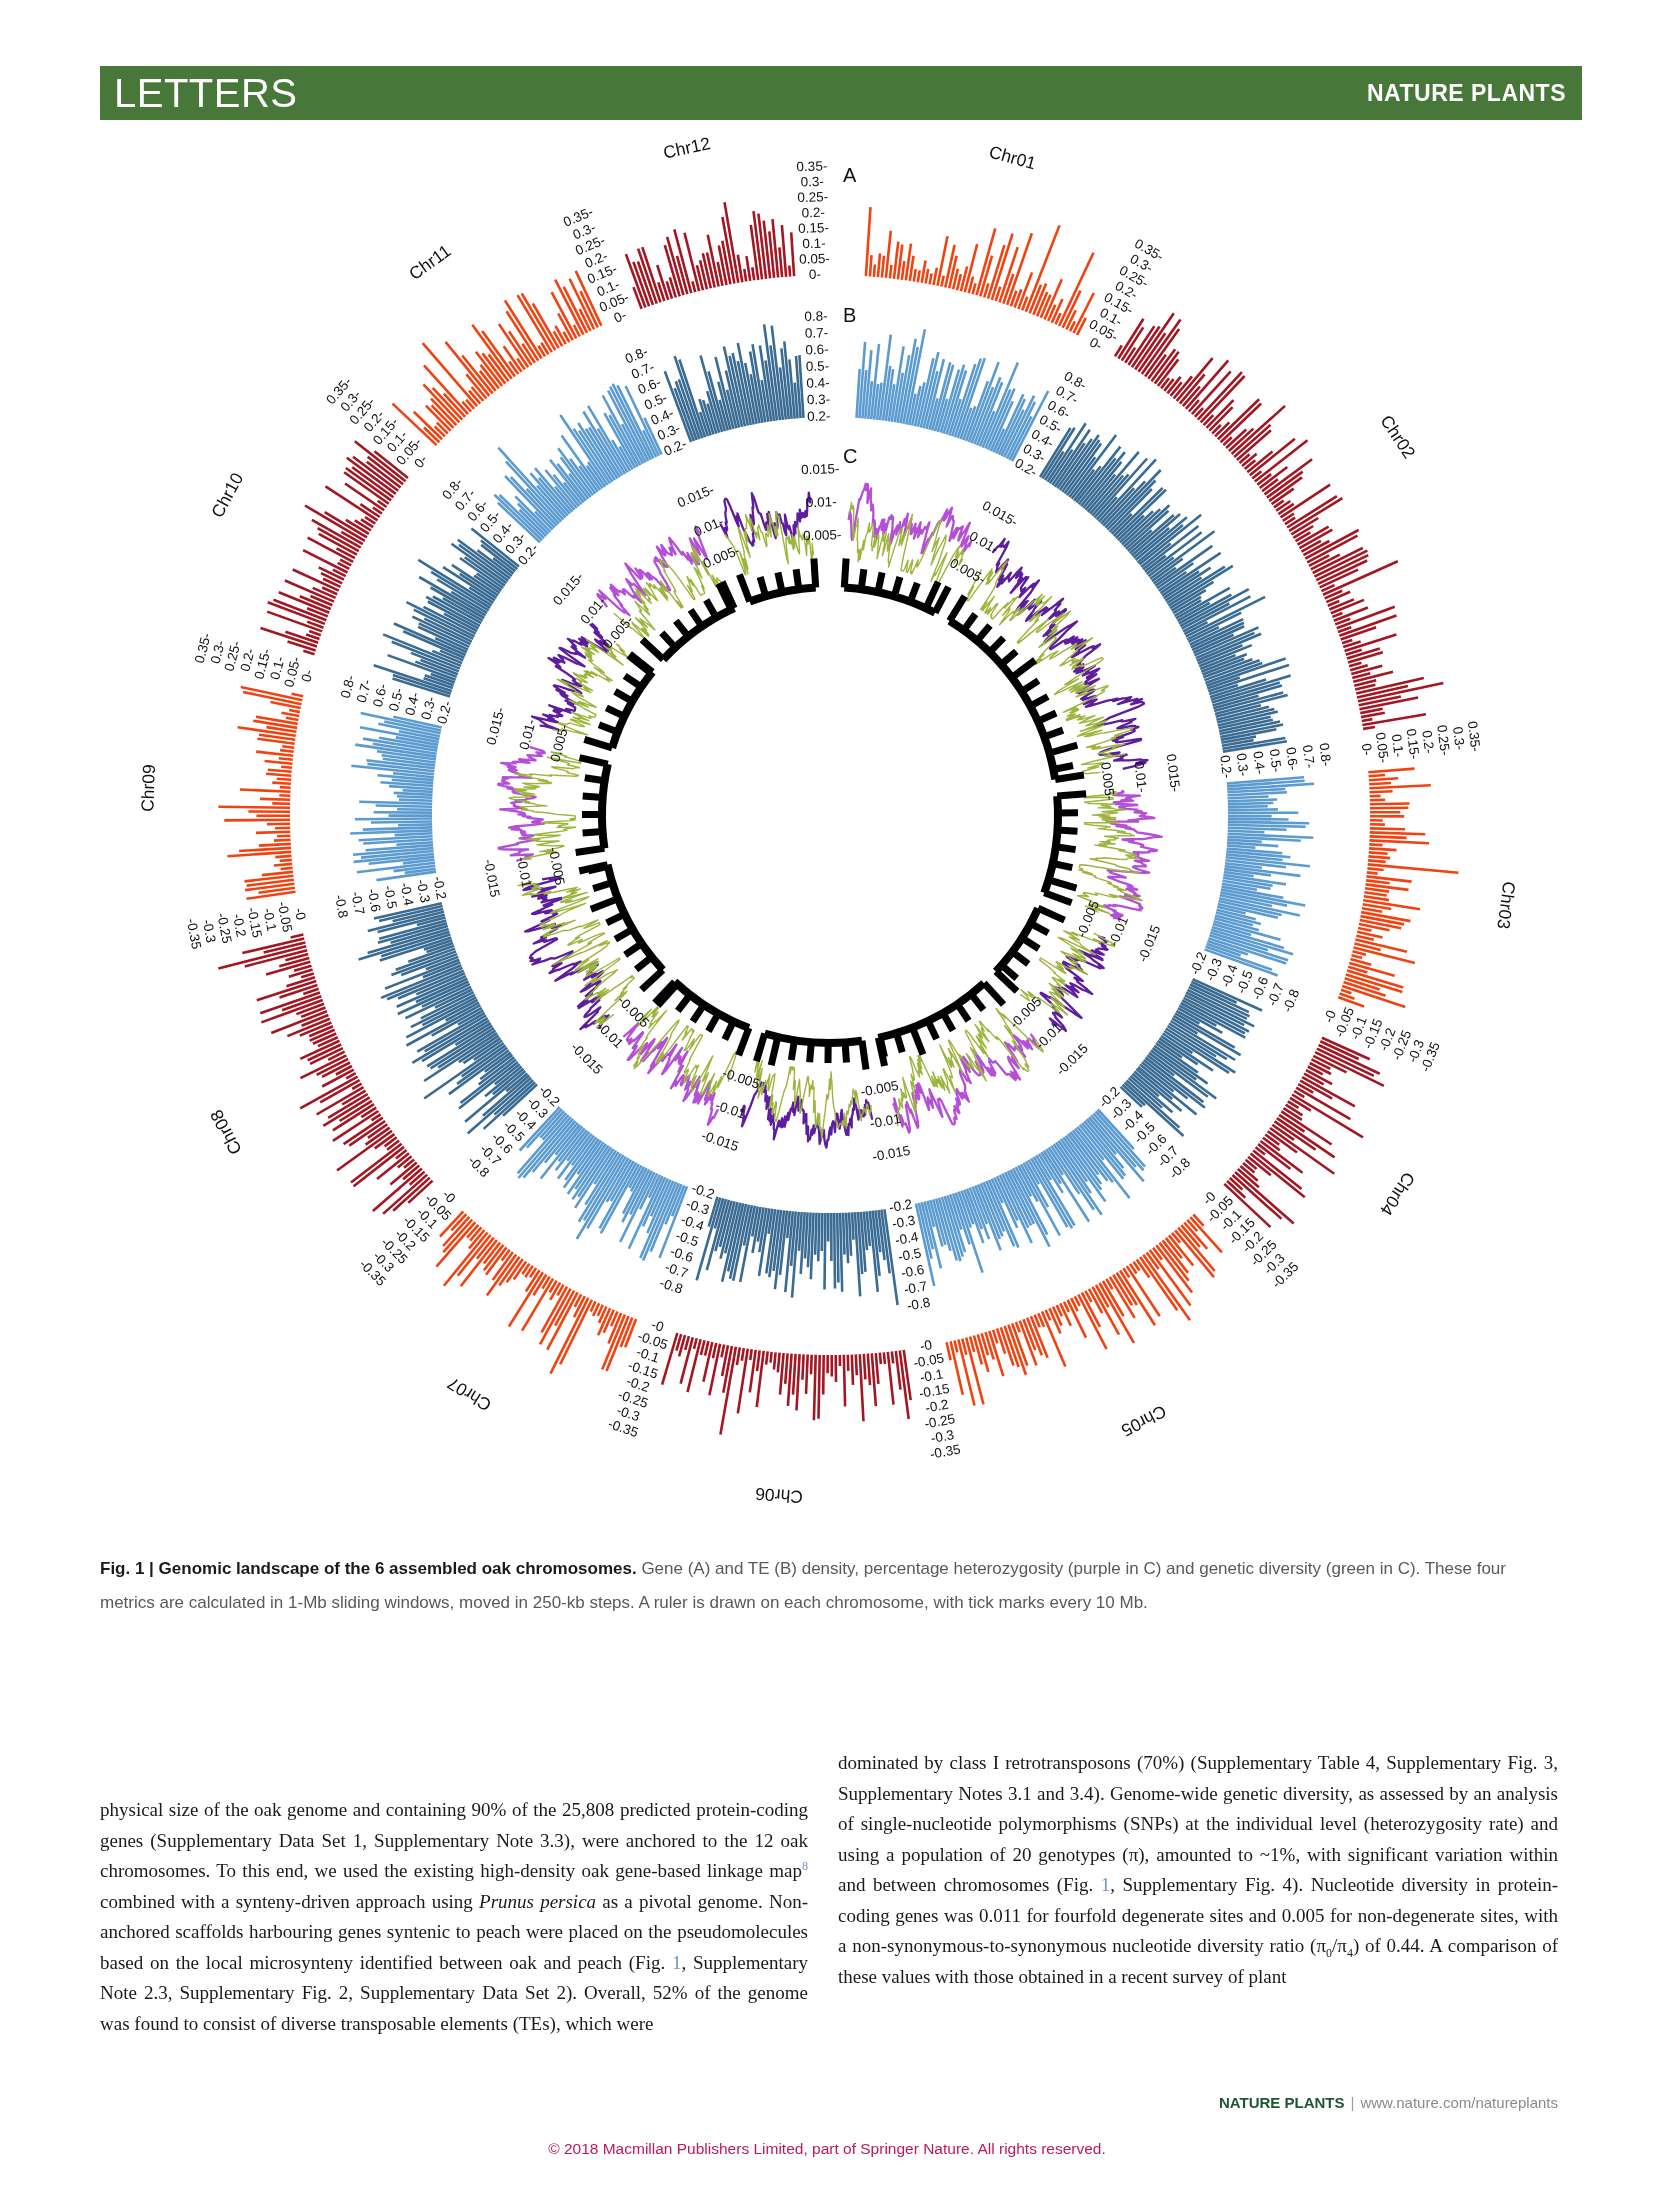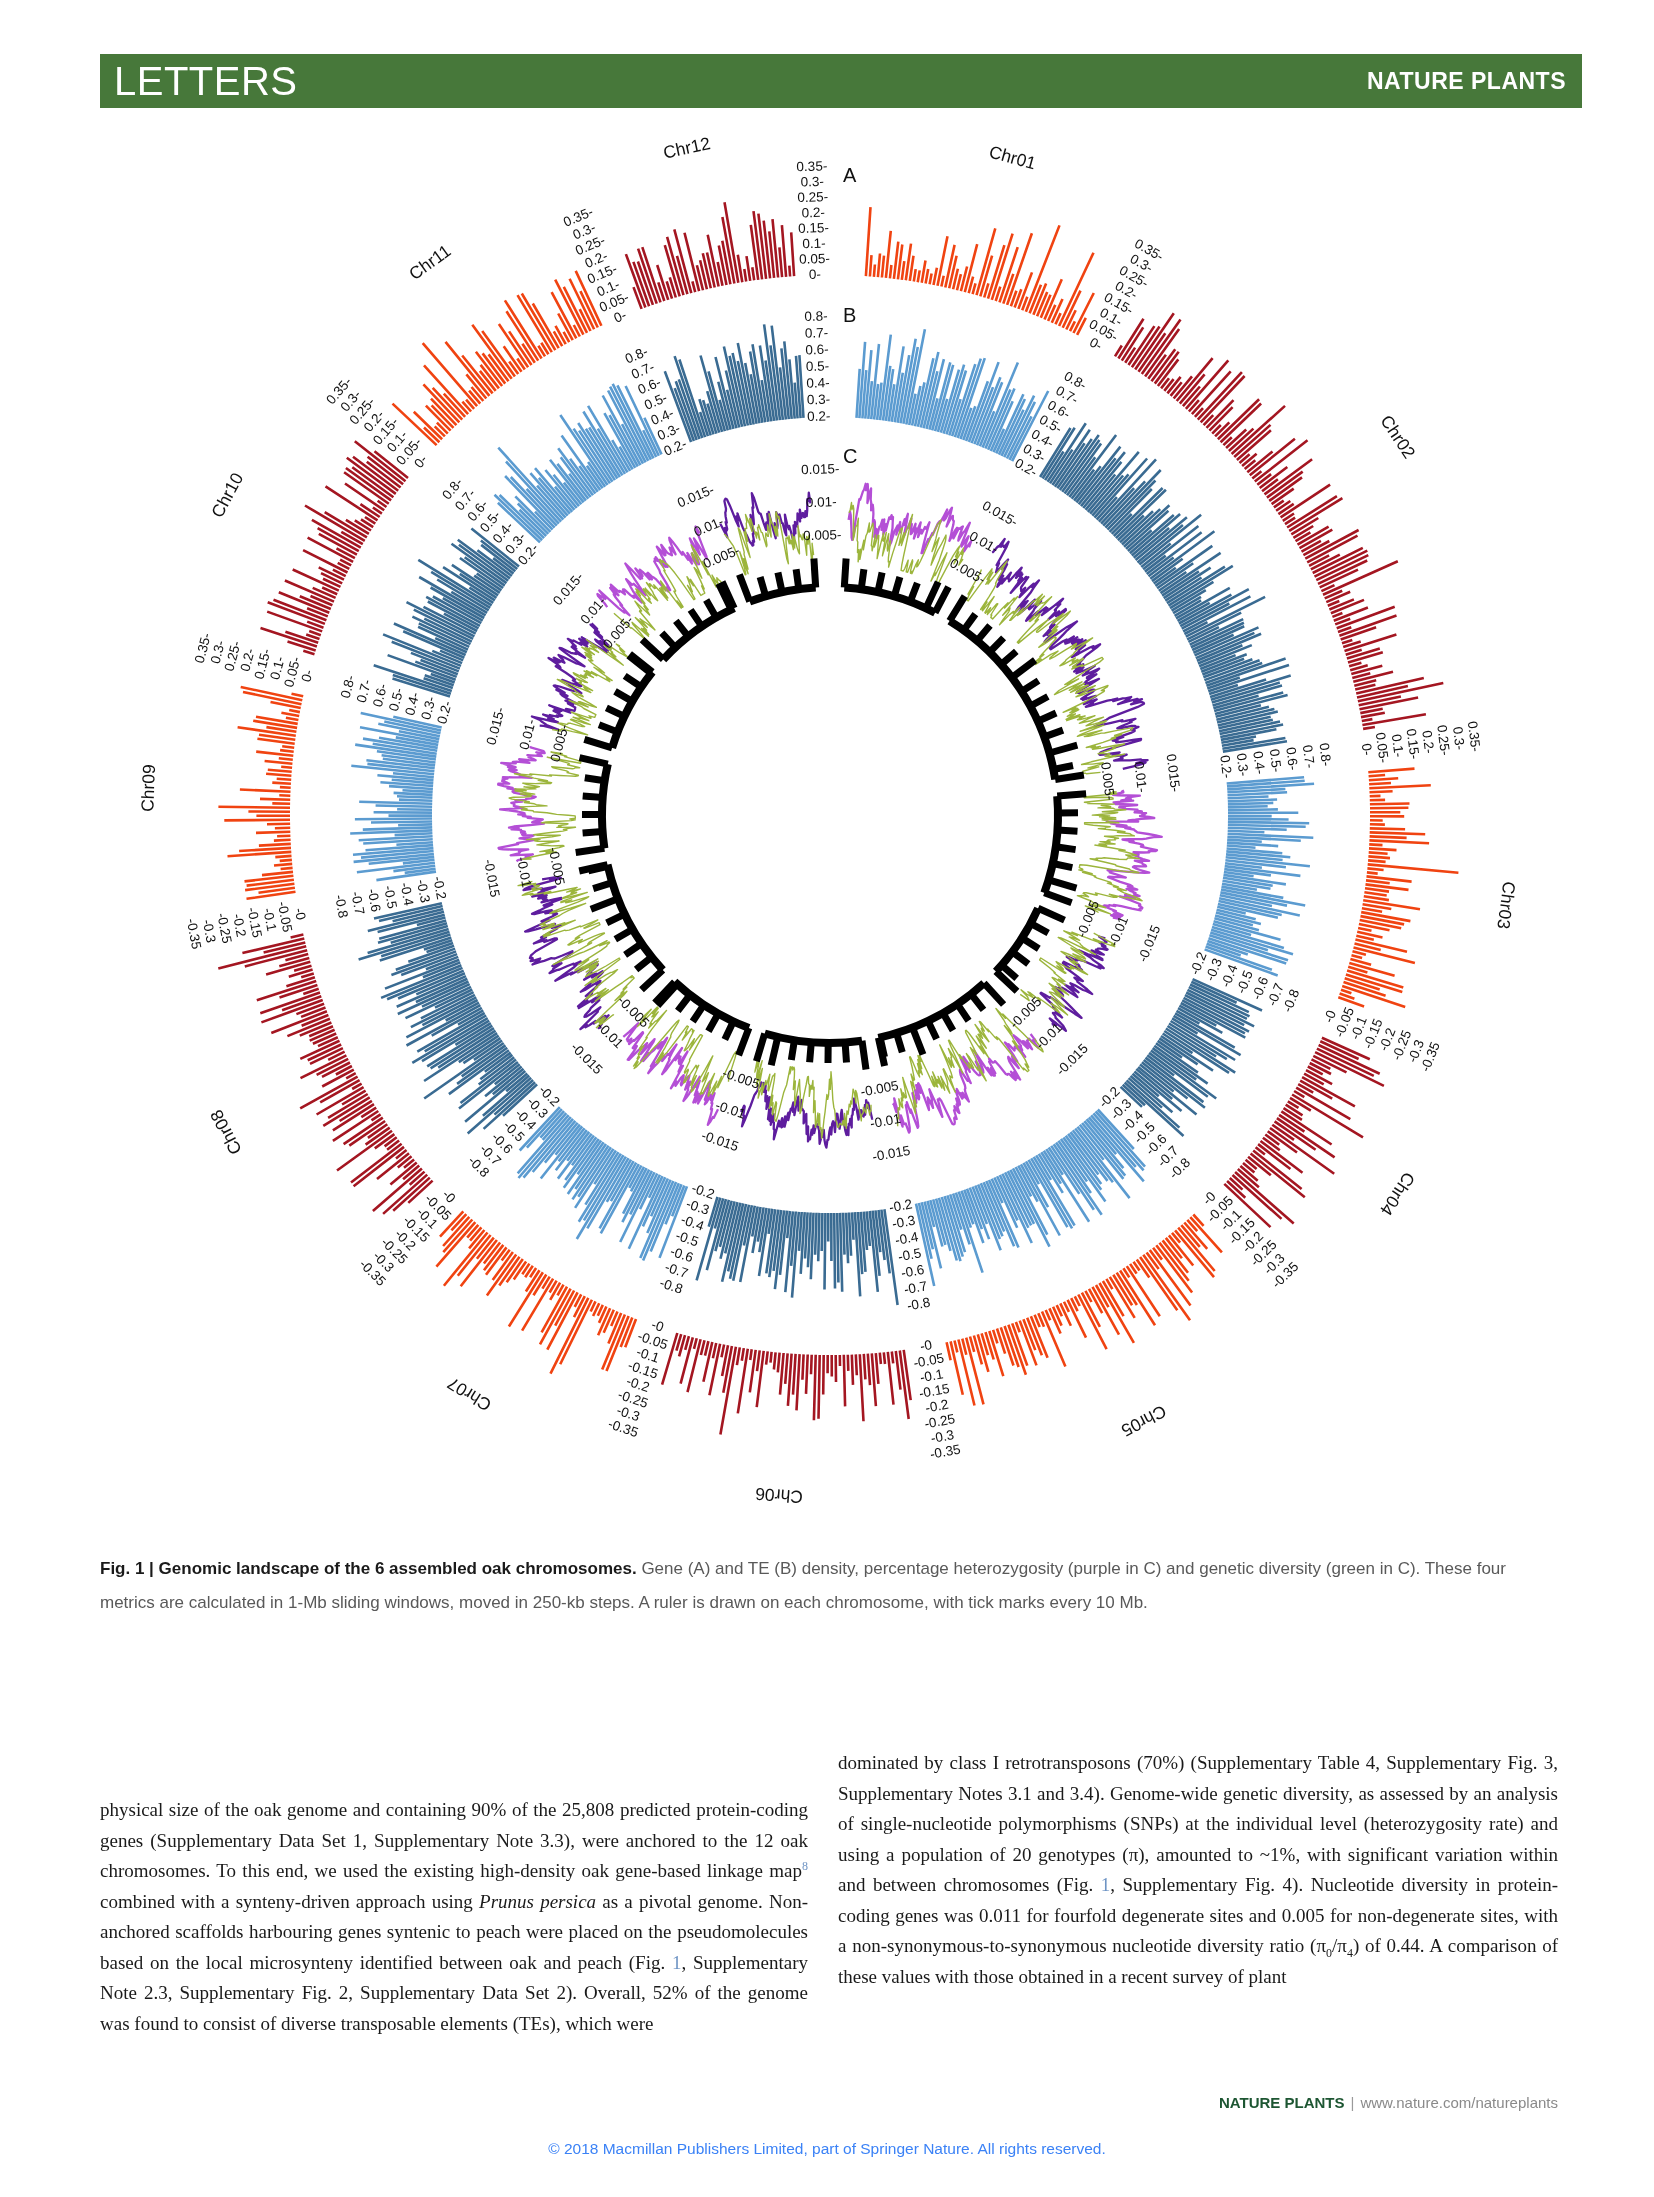--- a/index.html
+++ b/index.html
@@ -1,18 +1,18 @@
 <!DOCTYPE html>
 <html><head>
 <meta charset="utf-8">
 <style>
   html,body{margin:0;padding:0;background:#e8e8e8;}
   .page{position:relative;width:1654px;height:2197px;background:#ffffff;margin:0 auto;
         font-family:"Liberation Sans",sans-serif;overflow:hidden;}
-  .header-bar{position:absolute;left:100px;top:54px;width:1482px;height:54px;
+  .header-bar{position:absolute;left:100px;top:66px;width:1482px;height:54px;
         display:flex;align-items:center;justify-content:space-between;}
   .header-left{color:#fff;font-size:40px;font-weight:400;letter-spacing:.5px;padding-left:14px;line-height:1;}
   .header-right{color:#fff;font-size:23px;font-weight:700;letter-spacing:.5px;padding-right:16px;line-height:1;}
   .figure-svg{position:absolute;left:90px;top:105px;}
   .tick{font:13.5px "Liberation Sans",sans-serif;fill:#111;}
   .chrom{font:17.5px "Liberation Sans",sans-serif;fill:#111;}
   .panel{font:20px "Liberation Sans",sans-serif;fill:#111;}
   .caption{position:absolute;left:100px;top:1552px;width:1460px;
         font-size:17px;line-height:34px;color:#595959;}
   .caption b{color:#1a1a1a;}
@@ -21,21 +21,21 @@
   .col-left{left:100px;width:708px;margin-top:47px;}
   .col-right{left:838px;width:720px;}
   .col em{font-style:italic;}
   .link{color:#6e94c4;}
   sup{font-size:12px;line-height:0;}
   sub{font-size:12px;line-height:0;}
   .footer-line{position:absolute;right:96px;top:2094px;font-size:15px;color:#8a8a8a;}
   .footer-journal{font-weight:700;color:#1d5632;}
   .footer-divider{color:#9a9a9a;padding:0 6px;}
   .copyright{position:absolute;left:0;top:2140px;width:100%;text-align:center;
-        font-size:15.5px;color:#3b82f6;}
+        font-size:15.5px;color:#be185d;}
 </style>
 </head>
 <body>
 
 <div class="page">
 
   <div class="header-bar" style="background:#47783a;">
     <div class="header-left">LETTERS</div>
     <div class="header-right">NATURE PLANTS</div>
   </div>

